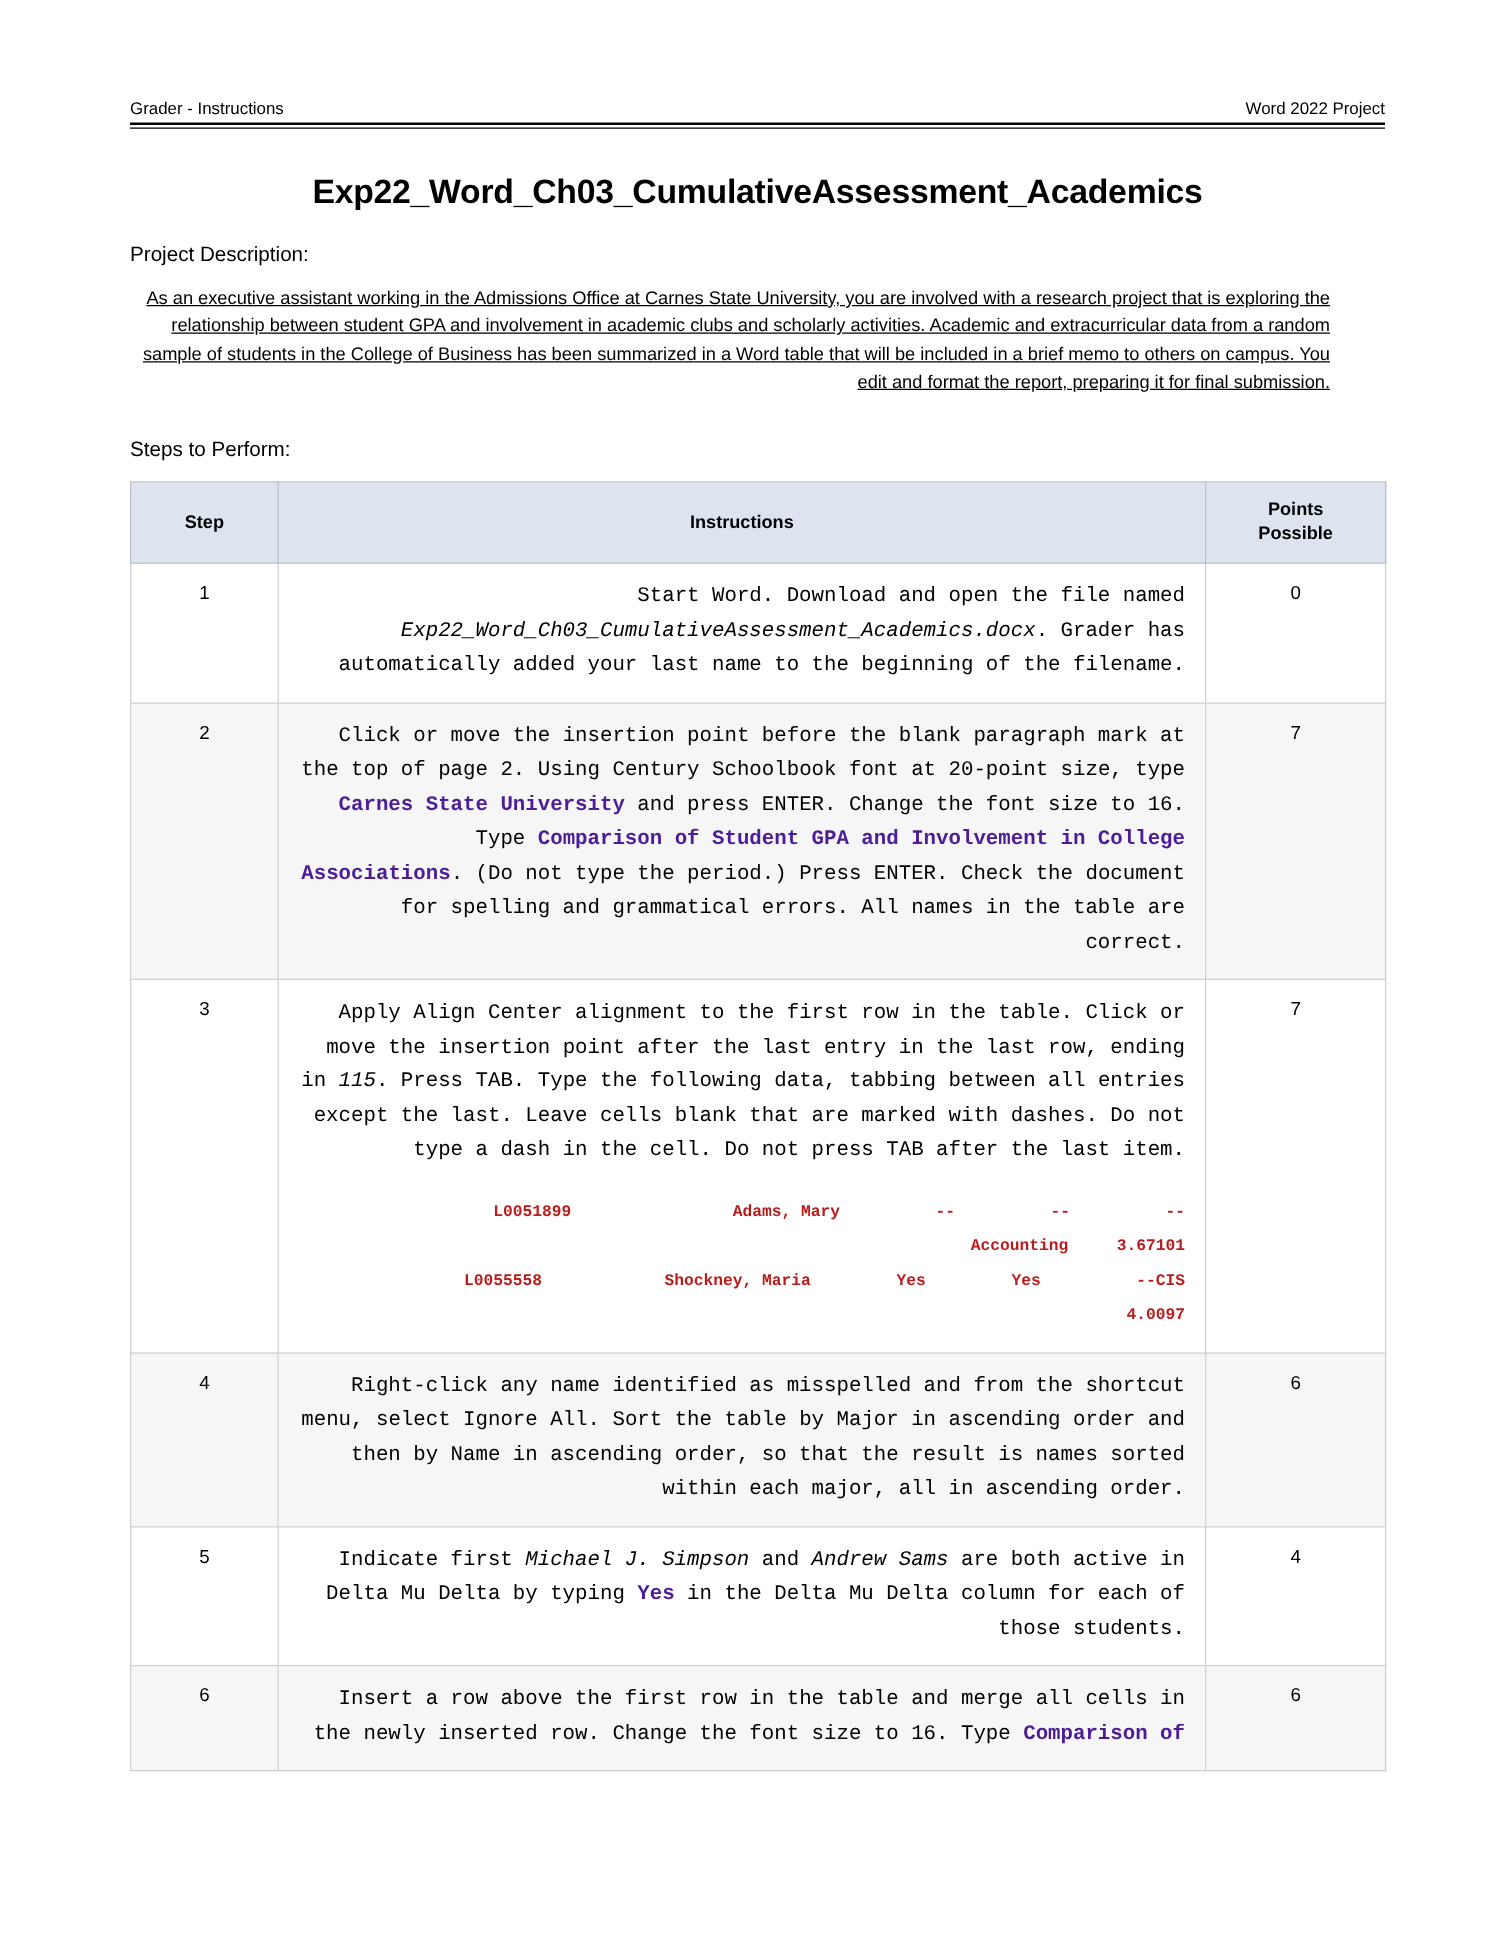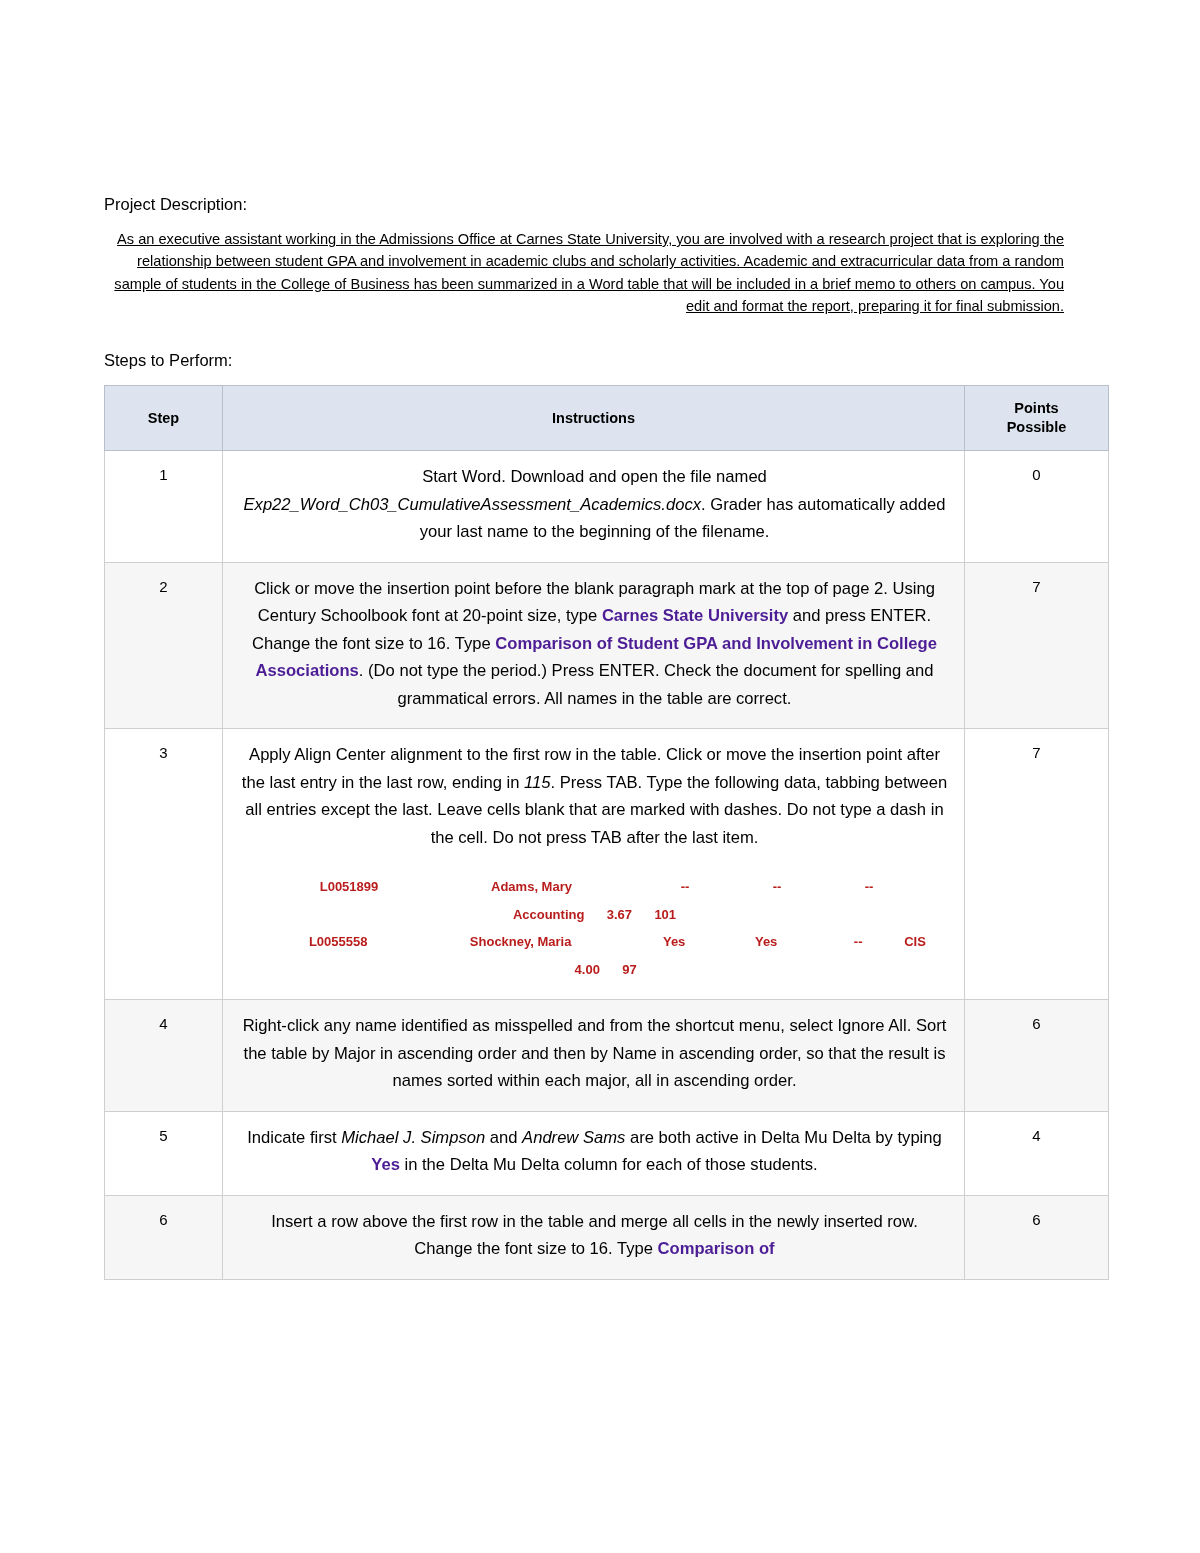--- a/index.html
+++ b/index.html
@@ -125,21 +125,22 @@
   .steps-table td.step-num {
     text-align: center;
     font-size: 15px;
     line-height: 20px;
     padding: 14px 4px 18px 4px;
   }
   .steps-table td.instr {
     font-size: 16.6px;
     line-height: 27.5px;
     padding: 12px 16px 16px 18px;
-    text-align: center;
+    text-align: right;
+    font-family: Liberation Mono, monospace;
   }
   .steps-table td.pts {
     text-align: center;
     font-size: 15px;
     line-height: 20px;
     padding: 14px 4px 18px 4px;
   }
   .instr i, .instr .ital { font-style: italic; }
   .instr .hl {
     color: #4c1d95;
@@ -185,21 +186,28 @@
   }
   .doc-footer .ftr-left { left: 0; }
   .doc-footer .ftr-page { left: 496px; }
   .doc-footer .ftr-right { right: 0; }
 </style>
 </head>
 <body>
 
 <div class="page">
 
-
+  <div class="doc-header">
+    <span class="hdr-left">Grader - Instructions</span>
+    <span class="hdr-right">Word 2022 Project</span>
+    <div class="rule-thick"></div>
+    <div class="rule-thin"></div>
+  </div>
+
+  <div class="doc-title">Exp22_Word_Ch03_CumulativeAssessment_Academics</div>
 
   <div class="section-heading" id="desc-heading">Project Description:</div>
   <div class="desc-body">As an executive assistant working in the Admissions Office at Carnes State University, you are involved with a research project that is exploring the relationship between student GPA and involvement in academic clubs and scholarly activities. Academic and extracurricular data from a random sample of students in the College of Business has been summarized in a Word table that will be included in a brief memo to others on campus. You edit and format the report, preparing it for final submission.</div>
 
   <div class="section-heading" id="steps-heading">Steps to Perform:</div>
 
   <table class="steps-table">
     <colgroup>
       <col class="c-step">
       <col class="c-instr">

